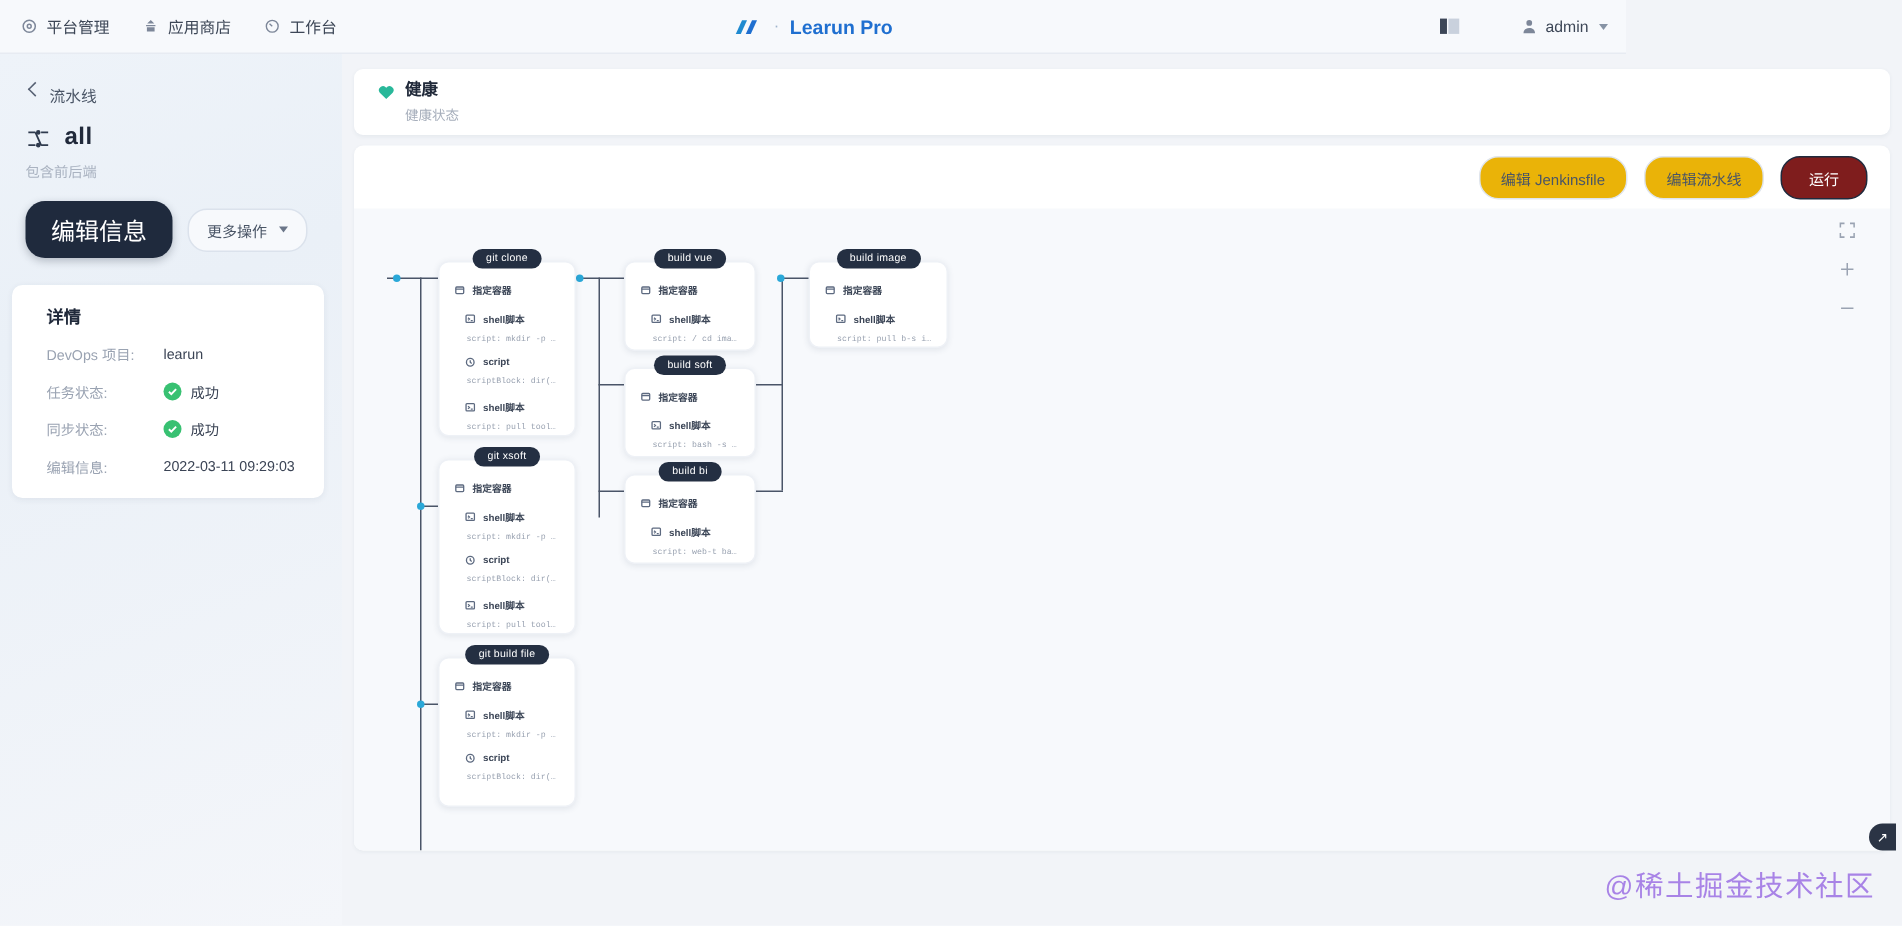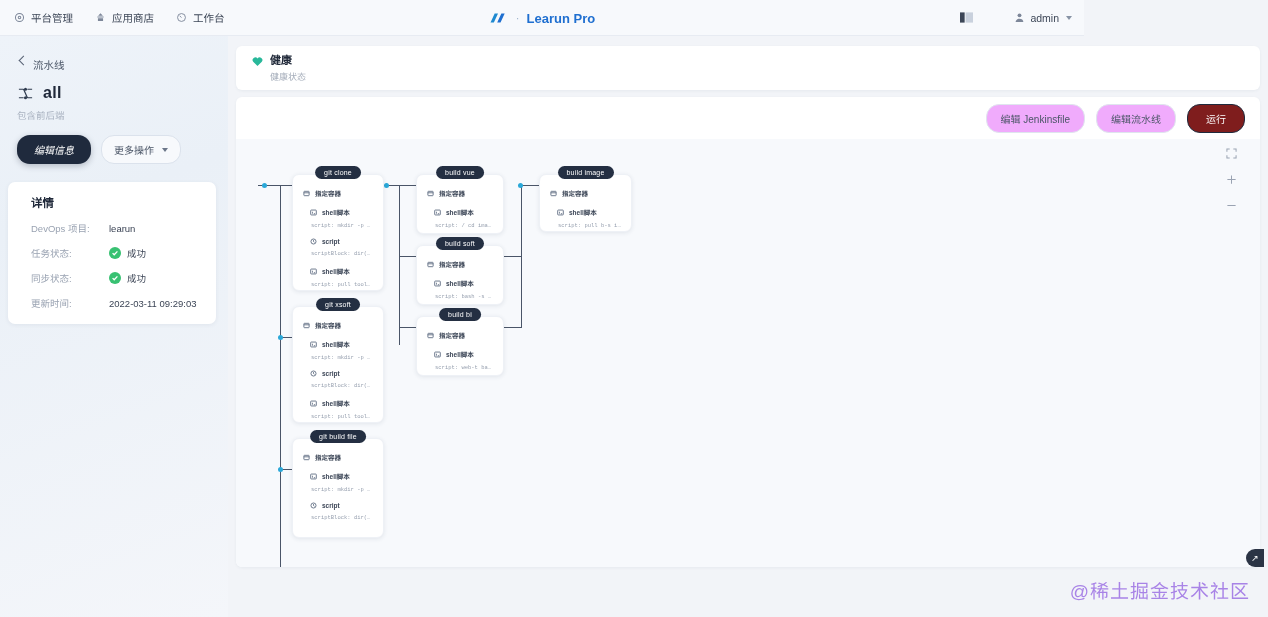--- a/index.html
+++ b/index.html
@@ -55,24 +55,23 @@
     font-size:10.5px; color:#4a5566; cursor:pointer;
     padding:3px 9px 3px 6px; border-radius:11px;
   }
   .back-chip .chev{ width:7px;height:7px;border-left:1.3px solid #566073;border-bottom:1.3px solid #566073;transform:rotate(45deg); display:block;}
   .proj-row{ display:flex; align-items:center; gap:9px; margin-top:9px; padding-left:3px;}
   .proj-ico{ width:17px; height:17px; display:block; color:#2f3b4e;}
   .proj-name{ font-size:16px; font-weight:700; color:#20293a; letter-spacing:.3px;}
   .proj-desc{ font-size:9.5px; color:#aab3c1; margin-top:6px; padding-left:3px;}
   .btn-row{ display:flex; align-items:center; gap:10px; margin-top:13px; padding-left:3px;}
   .btn-dark{
-    background:#1f2a3d; color:#fff; font-size:10px;
+    background:#1f2a3d; color:#fff; font-size:16px;
     border:none; border-radius:13px; padding:7px 17px; cursor:pointer;
     box-shadow:0 2px 6px rgba(31,42,61,.28);
-    font-style:italic;
   }
   .btn-ghost{
     background:rgba(255,255,255,.6); color:#4a5566; font-size:10px;
     border:1px solid #dbe2ec; border-radius:13px; padding:6px 12px;
     cursor:pointer; display:inline-flex; align-items:center; gap:6px;
   }
   .btn-ghost .caret{ border-top-color:#6b7689; }
 
   .detail-card{
     margin-top:18px; margin-left:-6px;
@@ -102,21 +101,21 @@
 
   .tabs-card{ margin-top:8px; height:30px; display:flex; align-items:center; padding:0 10px; gap:6px;}
   .tab{
     font-size:10px; color:#6a7486; padding:5px 13px; border-radius:12px; cursor:pointer;
   }
   .tab.active{ background:#eef2f8; color:#44506a; }
 
   .graph-card{ margin-top:7px; height:470px; position:relative; overflow:hidden;}
   .toolbar{ height:42px; display:flex; align-items:center; justify-content:flex-end; gap:11px; padding:0 15px;}
   .tbtn{
-    font-size:10px; color:#4a5566; background:#f0abfc;
+    font-size:10px; color:#4a5566; background:#eab308;
     border:1px solid #dfe5ee; border-radius:13px; padding:6px 14px; cursor:pointer;
   }
   .tbtn.primary{ background:#7f1d1d; color:#fff; border-color:#1f2a3d; padding:6px 18px;}
 
   .canvas{
     position:absolute; left:0; top:42px; right:0; bottom:0;
     background:#f7f9fc;
     overflow:hidden;
   }
   .zoomctl{ position:absolute; right:22px; top:8px; display:flex; flex-direction:column; align-items:center; gap:13px; z-index:12;}
@@ -264,21 +263,21 @@
         <span class="ok-badge">
           <svg width="8" height="8" viewBox="0 0 10 10" fill="none" stroke="#fff" stroke-width="1.6">
               <path d="M2 5.2 4 7.2 8 3"></path>
             </svg>
         </span>
         <span>成功</span>
       </div>
     </div>
 
     <div class="detail-row">
-      <div class="detail-label">更新时间:</div>
+      <div class="detail-label">编辑信息:</div>
       <div class="detail-value">2022-03-11 09:29:03</div>
     </div>
   </div>
 </div>
 
 <div class="main">
 
   <div class="card health-card">
     <div class="health-inner">
       <svg class="heart" viewBox="0 0 12 11">

